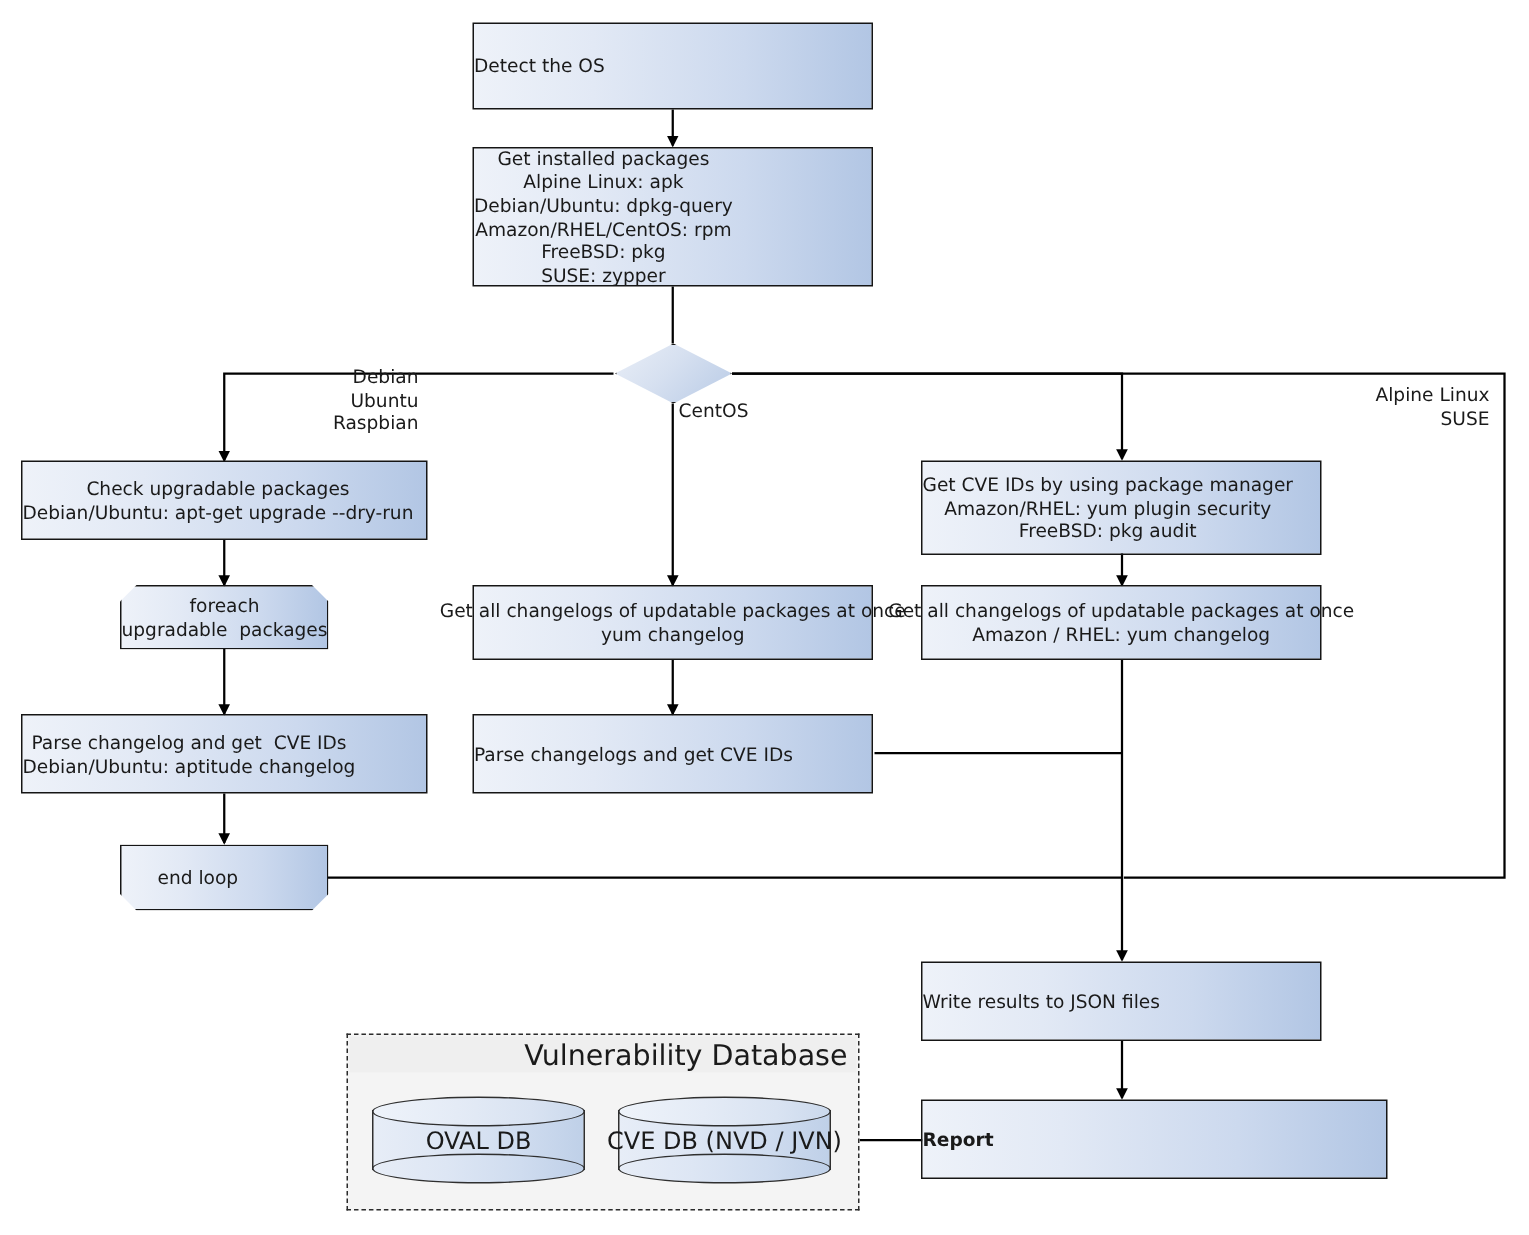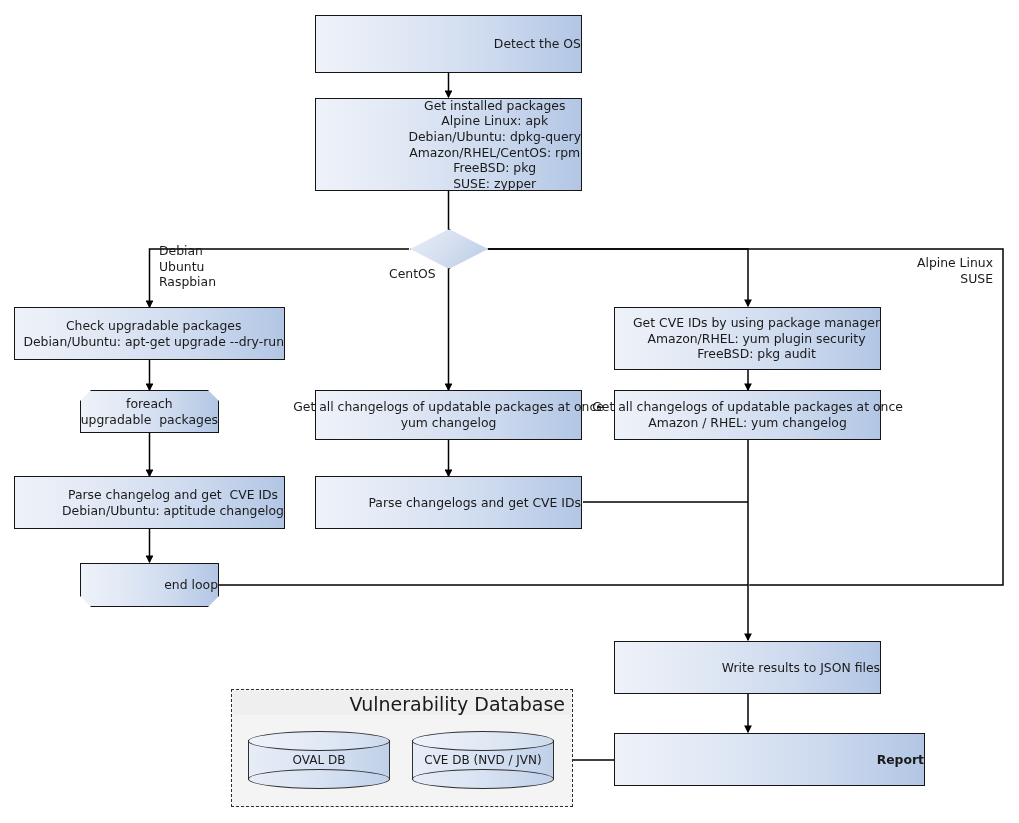--- a/index.html
+++ b/index.html
@@ -25,21 +25,21 @@
     height: 823px;
     pointer-events: none;
   }
   .node {
     position: absolute;
     box-sizing: border-box;
     border: 1.3px solid #151515;
     background: linear-gradient(to right, #eef2f9 0%, #e2e9f5 30%, #ccd9ee 68%, #b2c6e4 100%);
     display: flex;
     align-items: center;
-    justify-content: flex-end;
+    justify-content: flex-start;
     text-align: center;
     color: #1a1a1a;
     font-size: 12.4px;
     line-height: 15.6px;
     white-space: pre;
   }
   .node .txt {
     white-space: pre;
     display: block;
   }
@@ -67,21 +67,21 @@
     padding-left: 24px;
   }
   .edge-label {
     position: absolute;
     font-size: 12.4px;
     line-height: 15.6px;
     color: #1a1a1a;
     white-space: pre;
     text-align: right;
   }
-  .edge-label.left-al { text-align: left; }
+  .edge-label.left-al { text-align: right; }
   .group-box {
     position: absolute;
     box-sizing: border-box;
     border: 1.6px dashed #2b2b2b;
     background: #f4f4f4;
   }
   .group-title {
     position: absolute;
     box-sizing: border-box;
     text-align: right;
@@ -125,21 +125,21 @@
     border: 1.2px solid #2f2f2f;
     border-radius: 50% / 50%;
     background: linear-gradient(to right, #eef3fa 0%, #e4ebf6 40%, #d9e3f2 75%, #cbd9ec 100%);
   }
   .cyl .cyl-label {
     position: absolute;
     left: 0; right: 0; top: 0; bottom: 0;
     display: flex;
     align-items: center;
     justify-content: center;
-    font-size: 12px;
+    font-size: 16px;
     color: #1a1a1a;
     white-space: pre;
   }
 </style>
 </head>
 <body>
 
 <div id="canvas">
 
   <svg id="wires" viewBox="0 0 1019 823">

